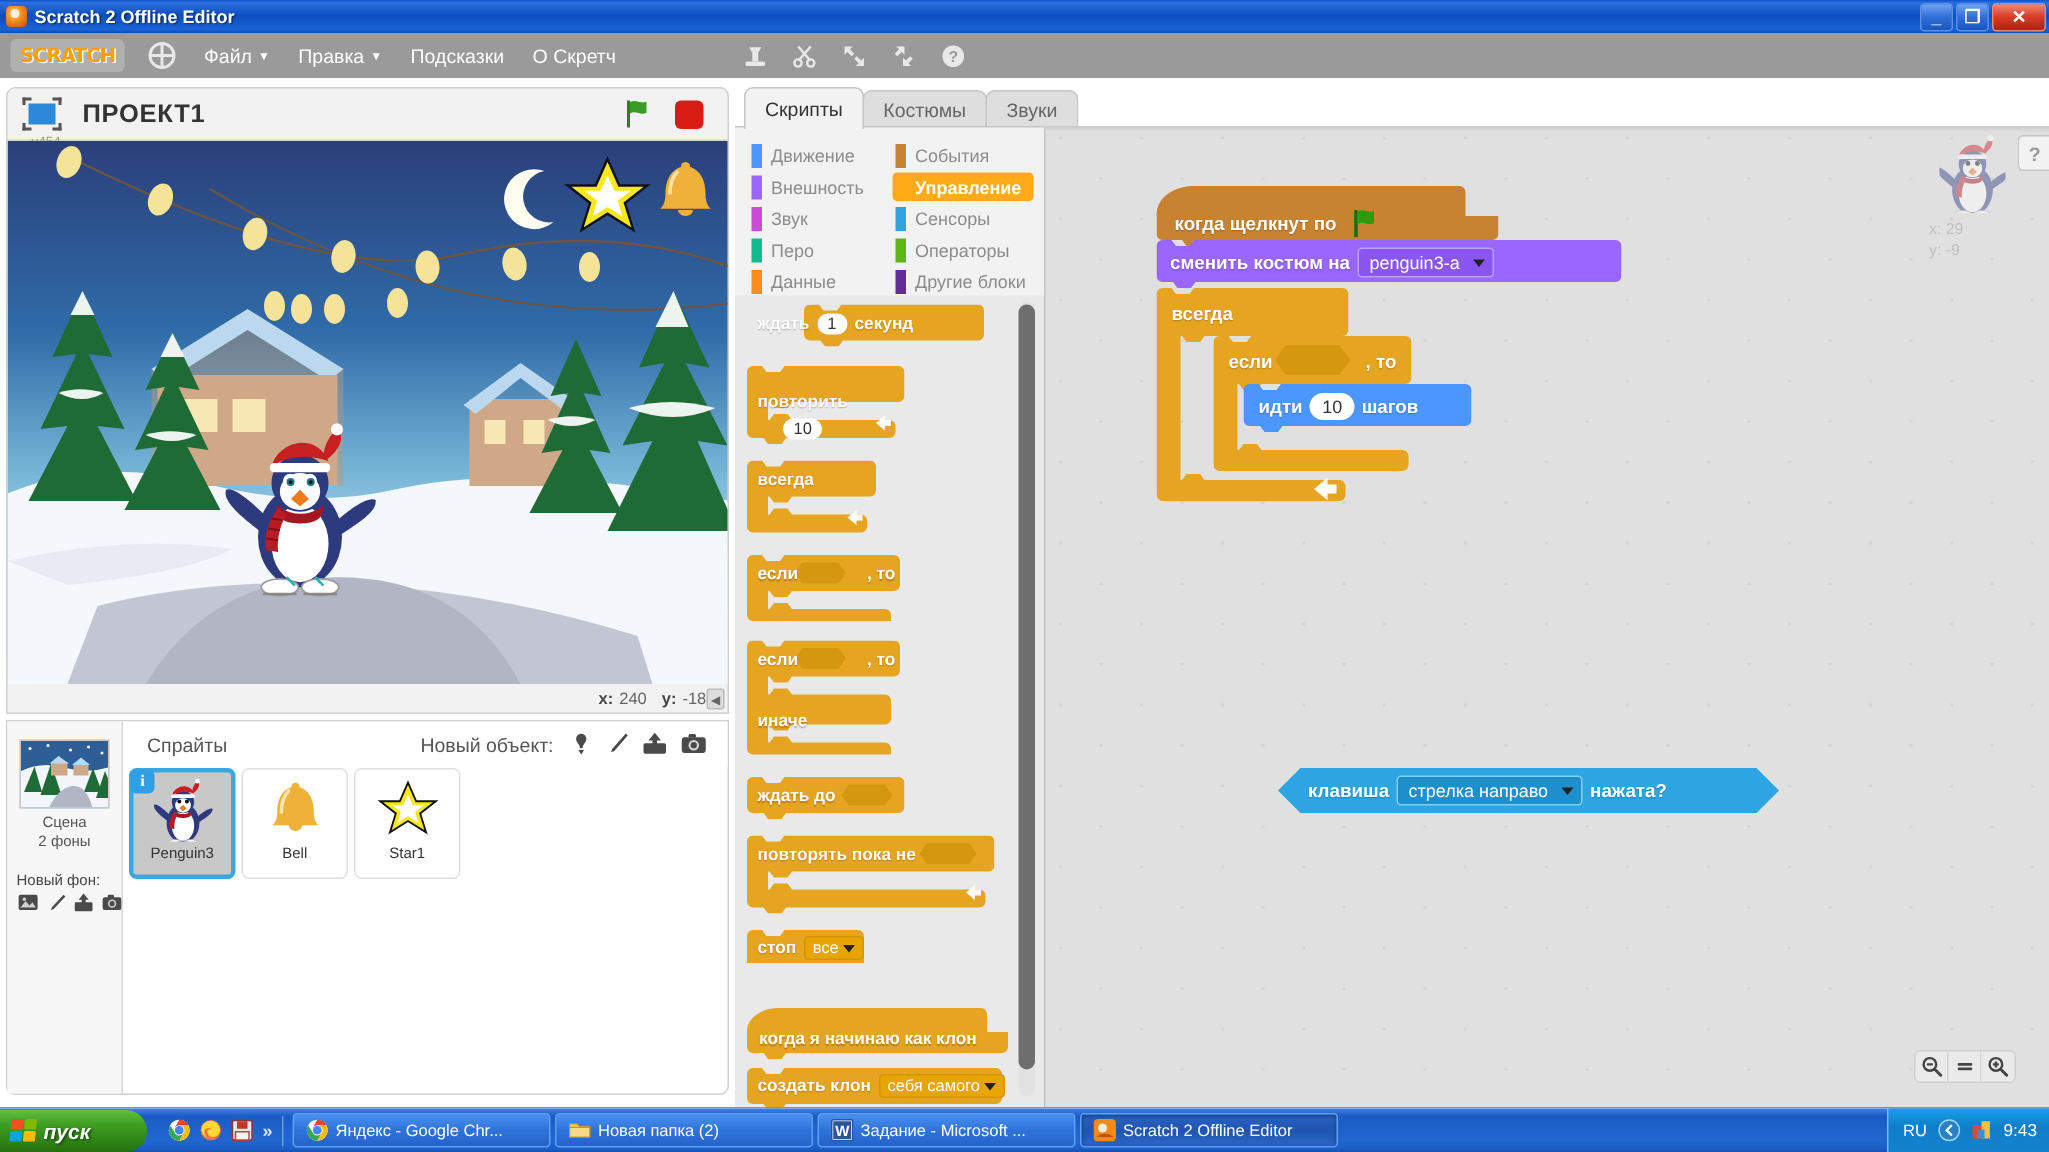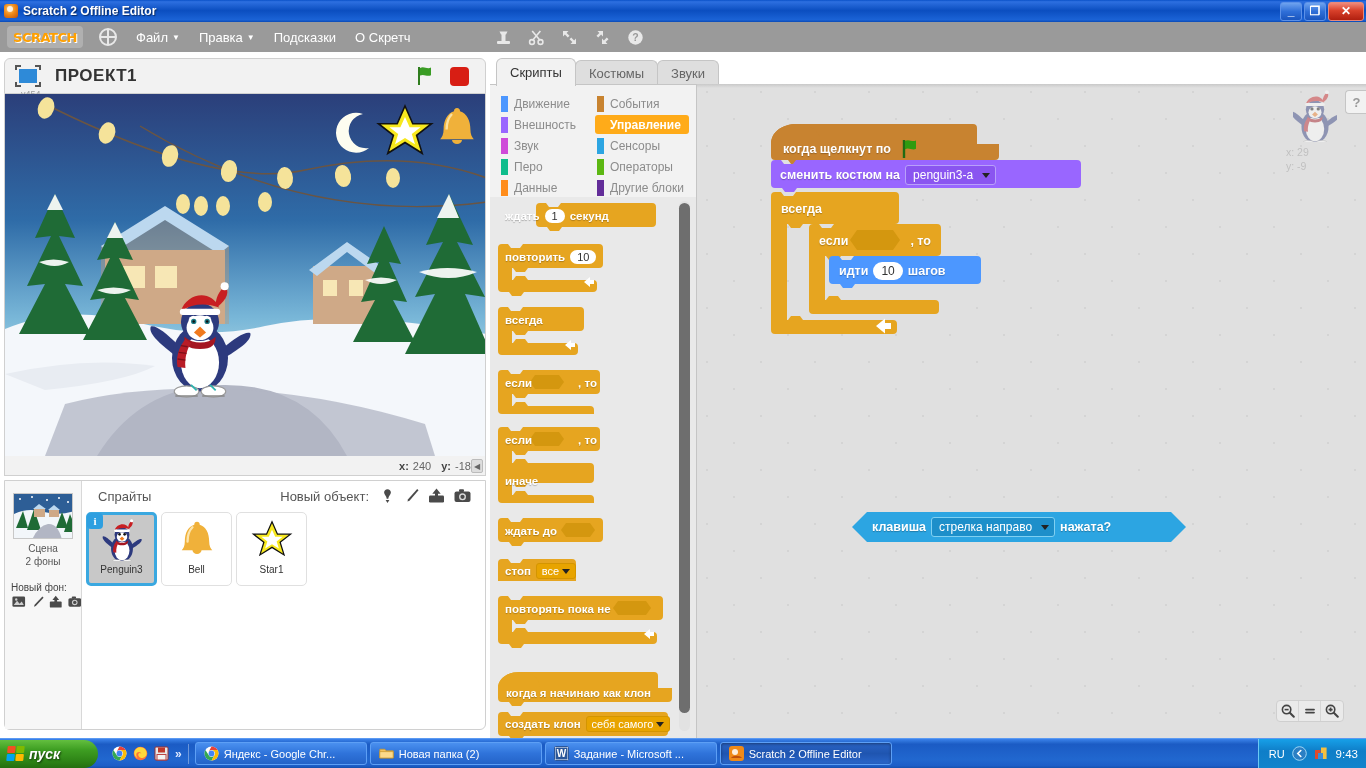--- a/index.html
+++ b/index.html
@@ -737,21 +737,21 @@
           <span class="numfield">1</span>
           <span>секунд</span>
         </div>
       </div>
 
       <div class="blk" style="margin-top:11px; height:52px;">
         <svg width="105" height="52" viewBox="0 0 105 52">
             <path d="M0 4a4 4 0 014-4h6l3 4h9l3-4h76a4 4 0 014 4v16a4 4 0 01-4 4H30l-3 4h-9l-3-4h-1v12h1l3-4h9l3 4h65a4 4 0 014 4v4a4 4 0 01-4 4H26l-3 4h-9l-3-4H4a4 4 0 01-4-4z" fill="#e6a520"></path>
             <path d="M86 38l6-5v3h4v4h-4v3z" fill="#fff"></path>
           </svg>
-        <div class="lbl" style="left:7px; top:4px; height:17px;">
+        <div class="lbl" style="left:7px; top:18px; height:17px;flex-direction:column;">
           <span>повторить</span>
           <span class="numfield">10</span>
         </div>
       </div>
 
       <div class="blk" style="margin-top:11px; height:52px;">
         <svg width="86" height="52" viewBox="0 0 86 52">
             <path d="M0 4a4 4 0 014-4h6l3 4h9l3-4h57a4 4 0 014 4v16a4 4 0 01-4 4H30l-3 4h-9l-3-4h-1v12h1l3-4h9l3 4h46a4 4 0 014 4v4a4 4 0 01-4 4H4a4 4 0 01-4-4z" fill="#e6a520"></path>
             <path d="M67 38l6-5v3h4v4h-4v3z" fill="#fff"></path>
           </svg>
@@ -787,41 +787,41 @@
         </div>
       </div>
 
       <div class="blk" style="margin-top:11px; height:30px;">
         <svg width="105" height="28" viewBox="0 0 105 28">
             <path d="M0 4a4 4 0 014-4h6l3 4h9l3-4h76a4 4 0 014 4v16a4 4 0 01-4 4H26l-3 4h-9l-3-4H4a4 4 0 01-4-4z" fill="#e6a520"></path>
             <path d="M68 5h24l5 7-5 7H68l-5-7z" fill="#d4970f"></path>
           </svg>
         <div class="lbl" style="left:7px; top:4px; height:17px;">
           <span>ждать до</span>
-        </div>
-      </div>
-
-      <div class="blk" style="margin-top:11px; height:28px;">
-        <svg width="78" height="26" viewBox="0 0 78 26">
-            <path d="M0 4a4 4 0 014-4h6l3 4h9l3-4h49a4 4 0 014 4v18H0z" fill="#e6a520"></path>
-          </svg>
-        <div class="lbl" style="left:7px; top:3px; height:17px;">
-          <span>стоп</span>
-          <span class="dropfield light">все</span>
         </div>
       </div>
 
       <div class="blk" style="margin-top:9px; height:52px;">
         <svg width="165" height="52" viewBox="0 0 165 52">
             <path d="M0 4a4 4 0 014-4h6l3 4h9l3-4h136a4 4 0 014 4v16a4 4 0 01-4 4H30l-3 4h-9l-3-4h-1v12h1l3-4h9l3 4h125a4 4 0 014 4v4a4 4 0 01-4 4H26l-3 4h-9l-3-4H4a4 4 0 01-4-4z" fill="#e6a520"></path>
             <path d="M120 5h28l5 7-5 7h-28l-5-7z" fill="#d4970f"></path>
             <path d="M146 38l6-5v3h4v4h-4v3z" fill="#fff"></path>
           </svg>
         <div class="lbl" style="left:7px; top:4px; height:17px;">
           <span>повторять пока не</span>
+        </div>
+      </div>
+
+      <div class="blk" style="margin-top:11px; height:28px;">
+        <svg width="78" height="26" viewBox="0 0 78 26">
+            <path d="M0 4a4 4 0 014-4h6l3 4h9l3-4h49a4 4 0 014 4v18H0z" fill="#e6a520"></path>
+          </svg>
+        <div class="lbl" style="left:7px; top:3px; height:17px;">
+          <span>стоп</span>
+          <span class="dropfield light">все</span>
         </div>
       </div>
 
       <div class="blk" style="margin-top:22px; height:36px;">
         <svg width="178" height="36" viewBox="0 0 178 36">
             <path d="M0 18C0 9 9 2 22 2h134a4 4 0 014 4v12h14v10a4 4 0 01-4 4H26l-3 4h-9l-3-4H4a4 4 0 01-4-4z" fill="#e6a520"></path>
             <path d="M0 18C0 9 9 2 22 2c13 0 20 7 20 16z" fill="#e6a520"></path>
           </svg>
         <div class="lbl" style="left:8px; top:14px; height:17px;">
           <span>когда я начинаю как клон</span>

